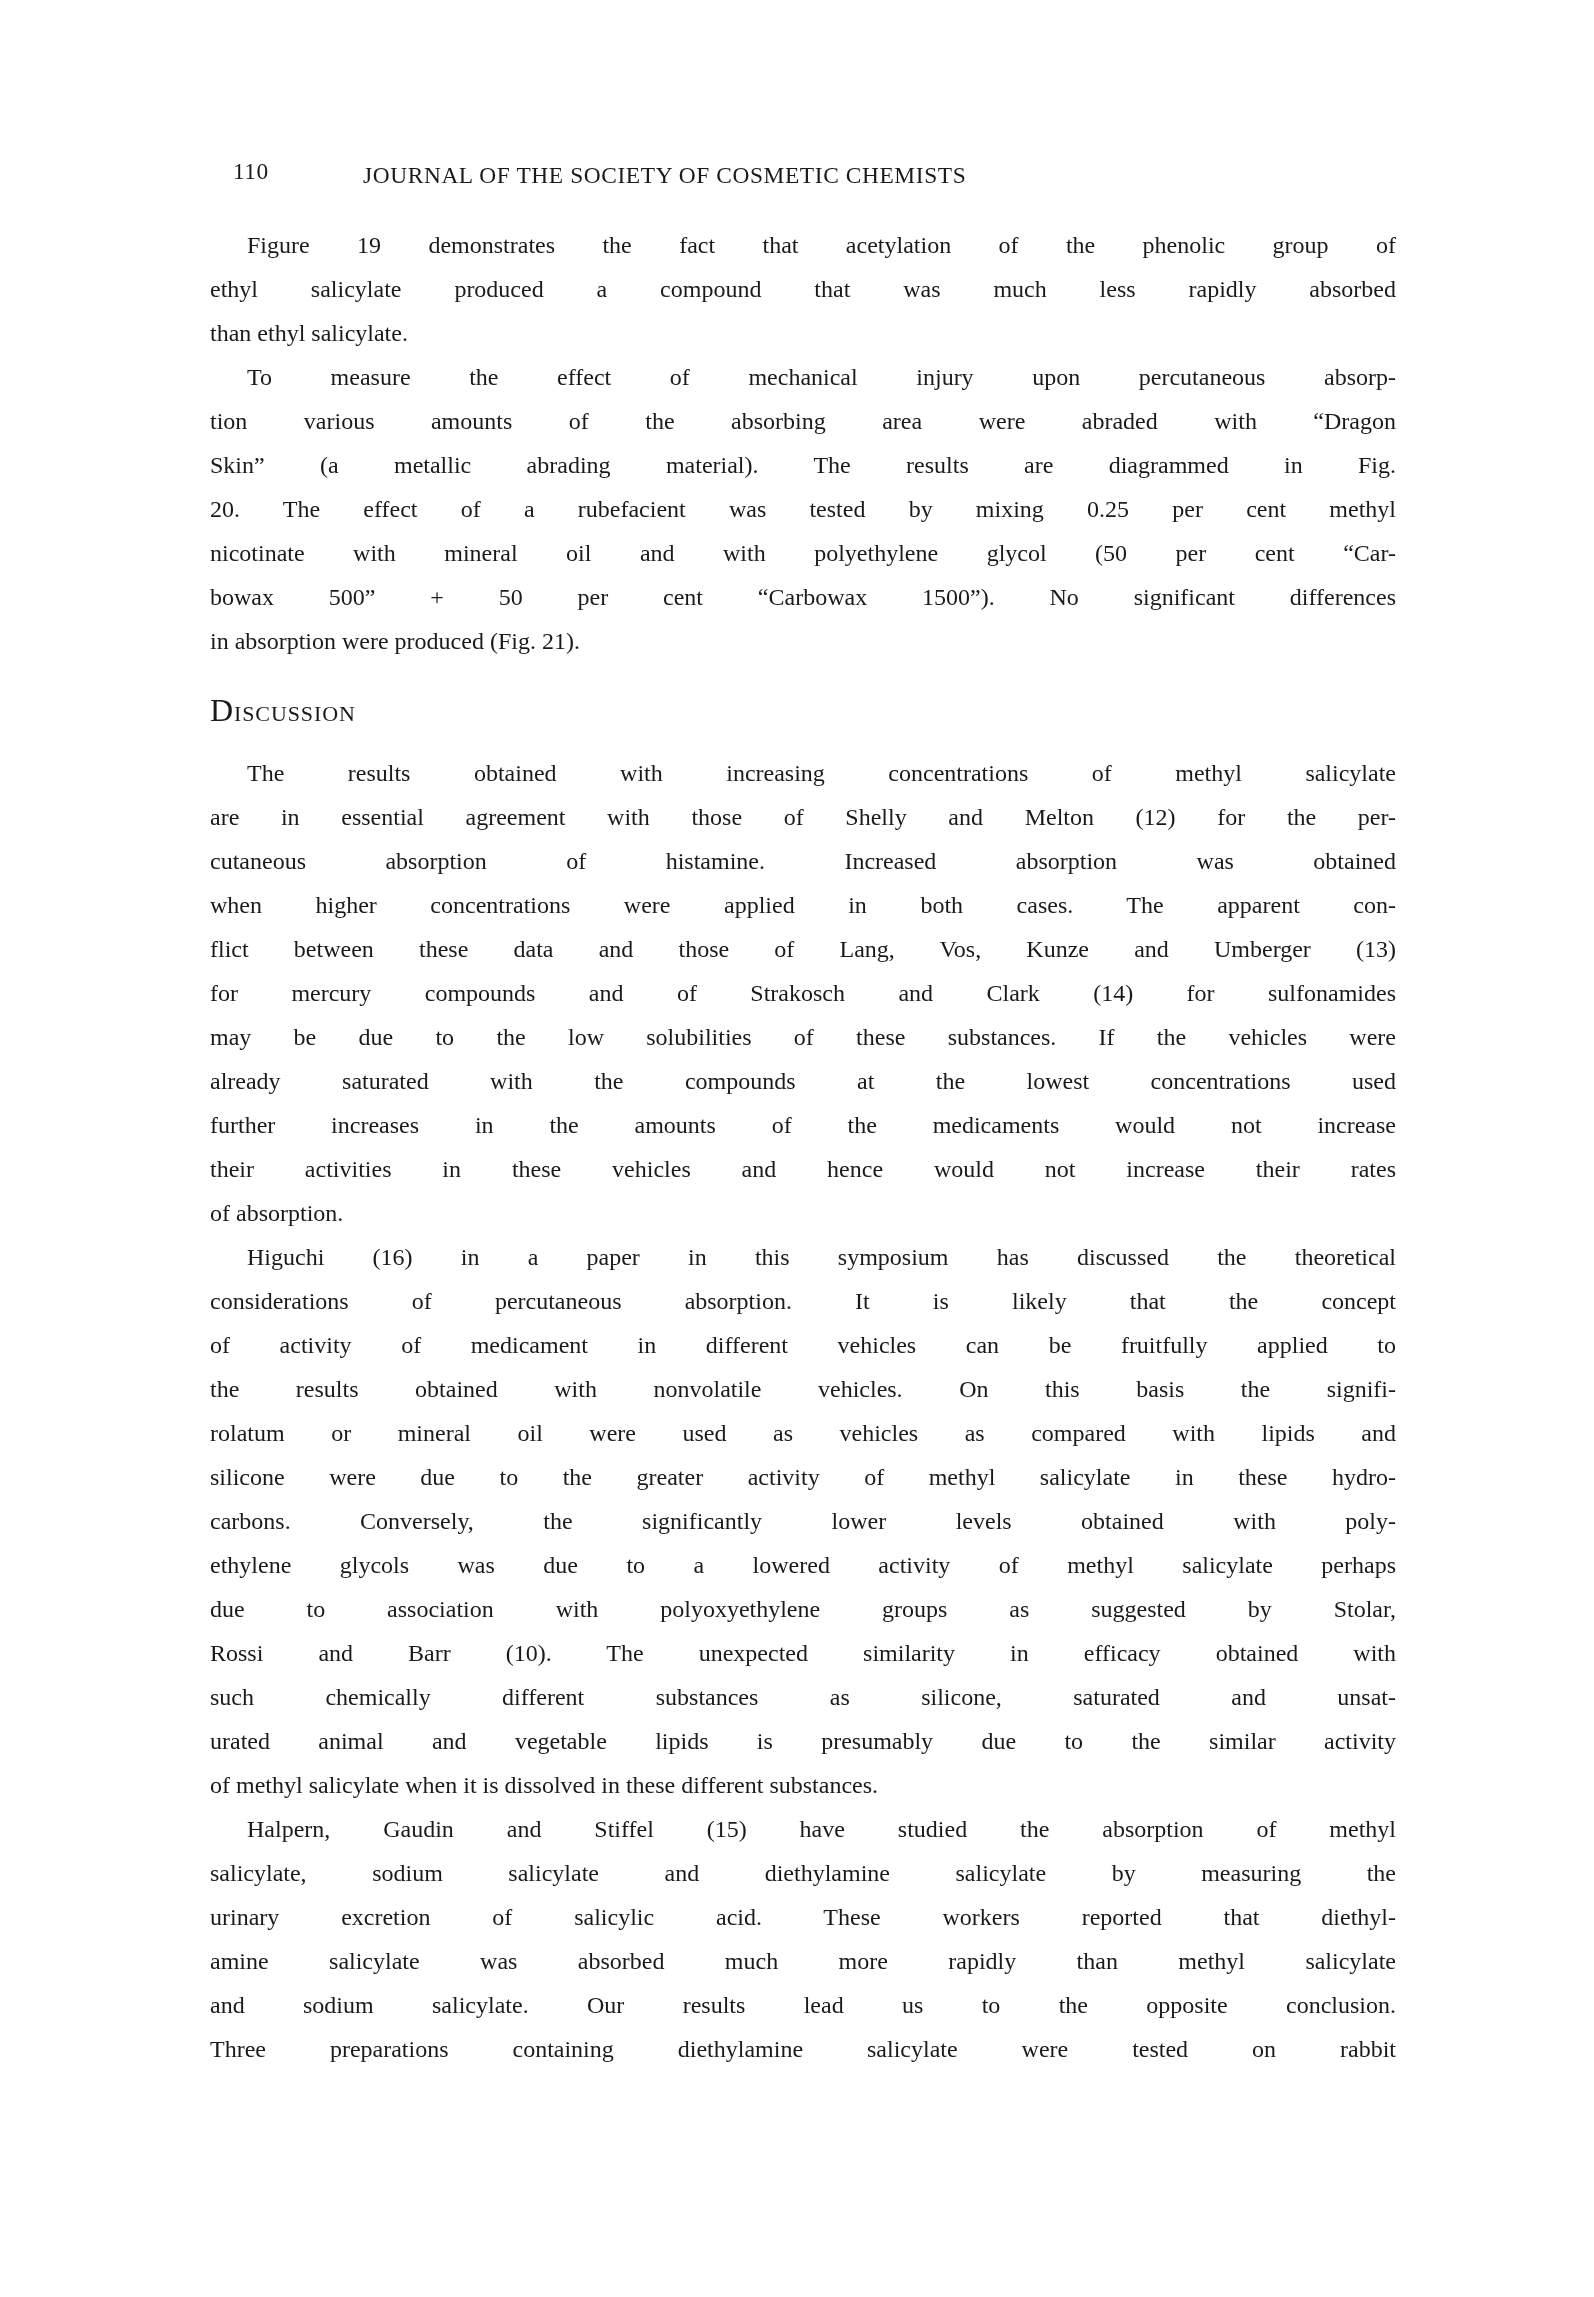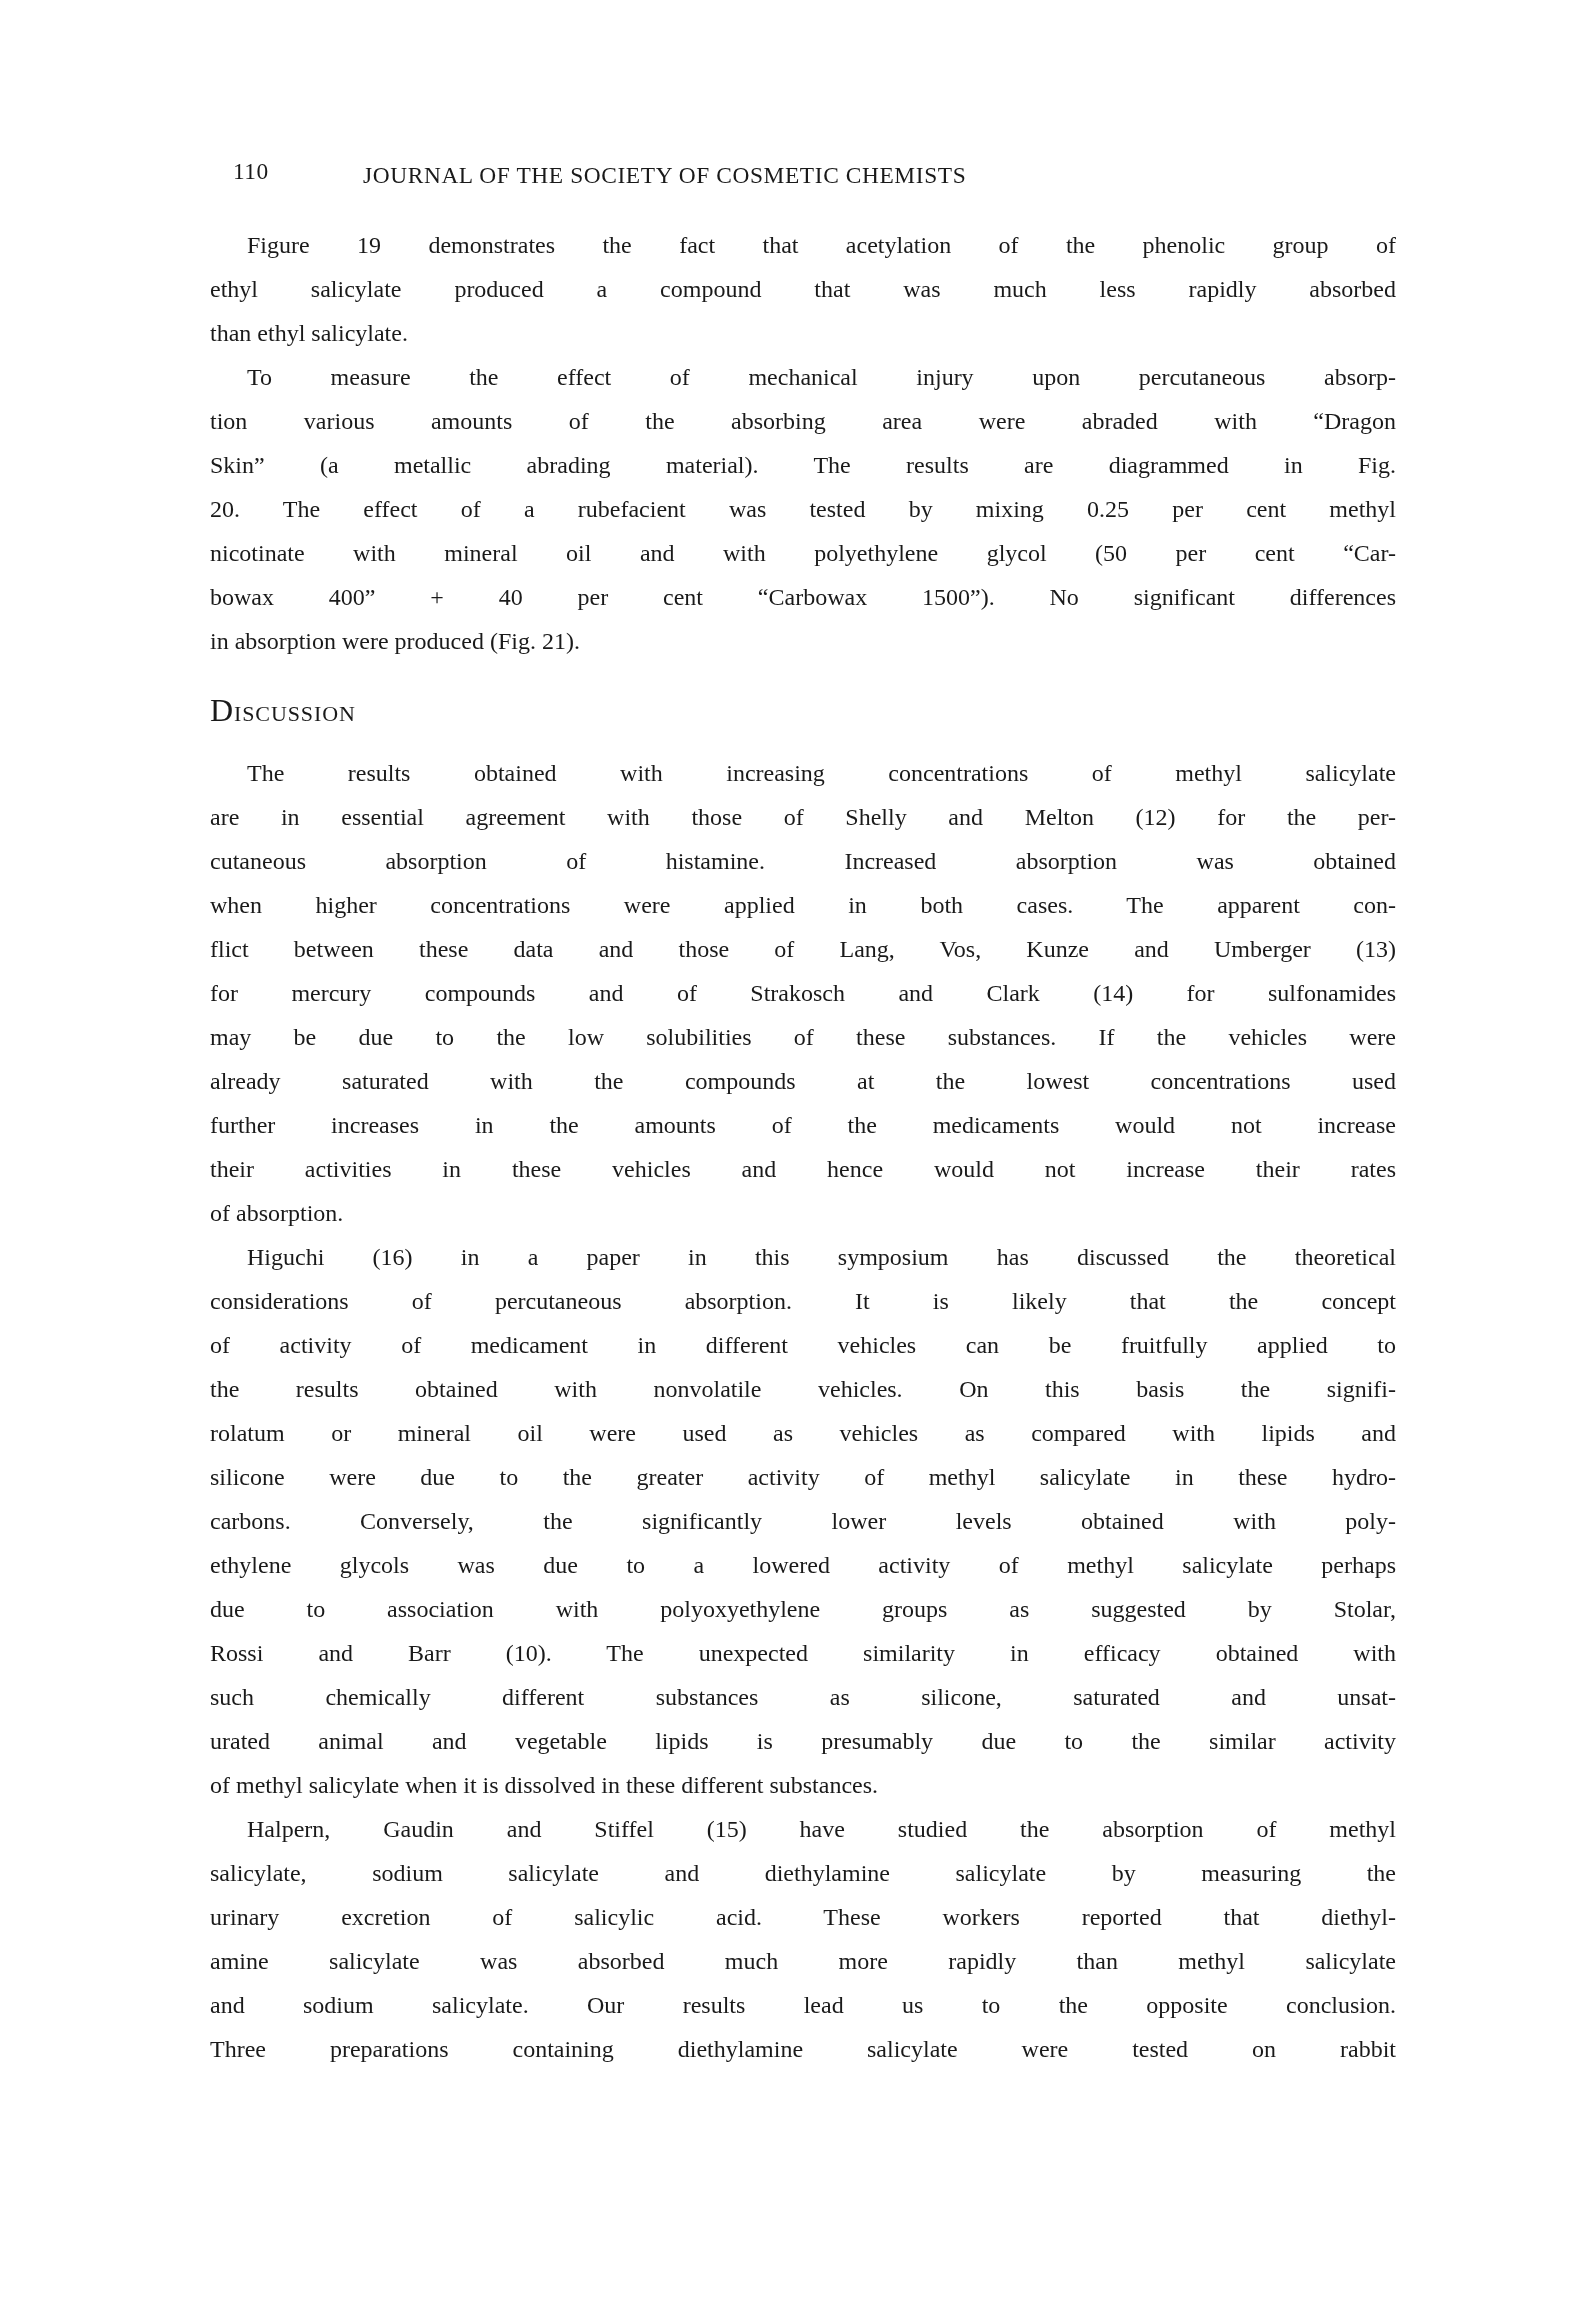--- a/index.html
+++ b/index.html
@@ -32,21 +32,21 @@
     <div class="line">ethyl salicylate produced a compound that was much less rapidly absorbed</div>
     <div class="line last">than ethyl salicylate.</div>
   </div>
 
   <div>
     <div class="line indent">To measure the effect of mechanical injury upon percutaneous absorp-</div>
     <div class="line">tion various amounts of the absorbing area were abraded with “Dragon</div>
     <div class="line">Skin” (a metallic abrading material).  The results are diagrammed in Fig.</div>
     <div class="line">20.  The effect of a rubefacient was tested by mixing 0.25 per cent methyl</div>
     <div class="line">nicotinate with mineral oil and with polyethylene glycol (50 per cent “Car-</div>
-    <div class="line">bowax 400” + 40 per cent “Carbowax 1500”).  No significant differences</div>
+    <div class="line">bowax 500” + 50 per cent “Carbowax 1500”).  No significant differences</div>
     <div class="line last">in absorption were produced (Fig. 21).</div>
   </div>
 
   <div class="section-heading">Discussion</div>
 
   <div>
     <div class="line indent">The results obtained with increasing concentrations of methyl salicylate</div>
     <div class="line">are in essential agreement with those of Shelly and Melton (12) for the per-</div>
     <div class="line">cutaneous absorption of histamine.  Increased absorption was obtained</div>
     <div class="line">when higher concentrations were applied in both cases.  The apparent con-</div>

